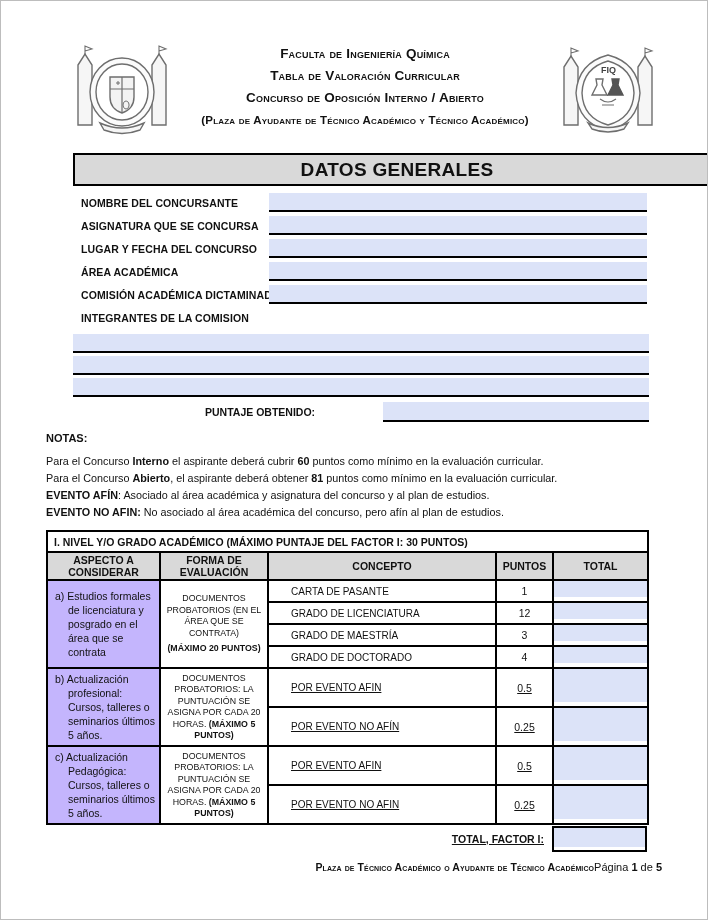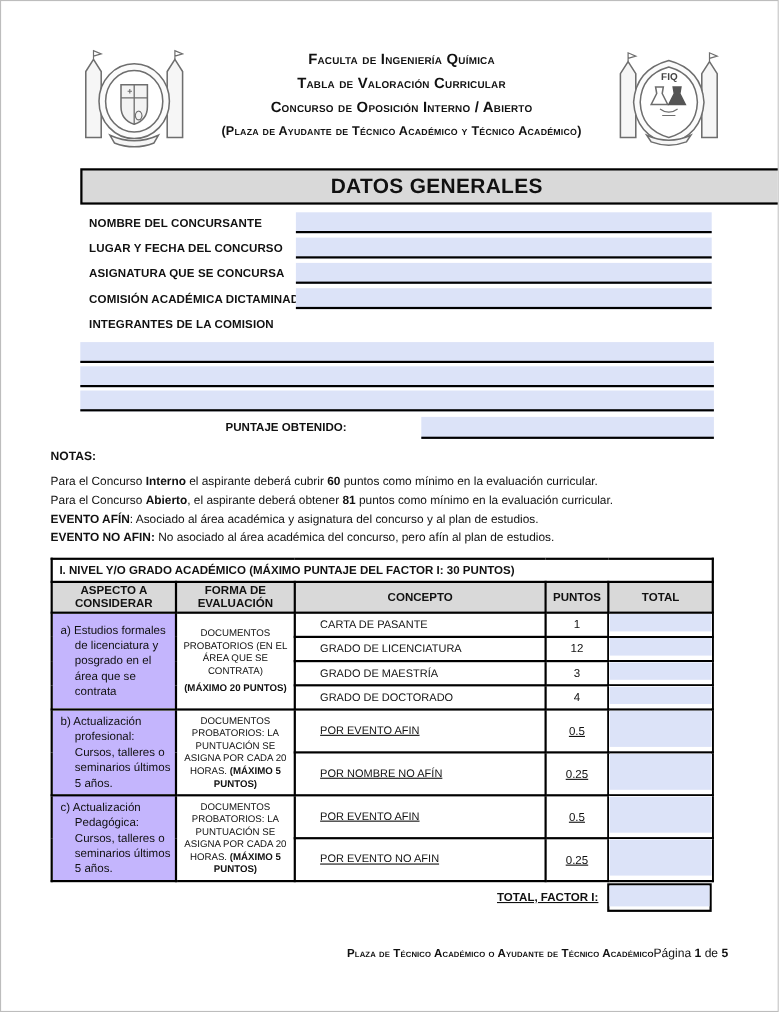--- a/index.html
+++ b/index.html
@@ -109,25 +109,29 @@
   <div class="dg-box">
     <span>DATOS GENERALES</span>
   </div>
 
   <div class="form">
     <div class="f-row">
       <div class="f-label">NOMBRE DEL CONCURSANTE</div>
       <div class="f-field"></div>
     </div>
     <div class="f-row">
+      <div class="f-label">ASIGNATURA QUE SE CONCURSA</div>
+      <div class="f-field"></div>
+    </div>
+    <div class="f-row">
       <div class="f-label">LUGAR Y FECHA DEL CONCURSO</div>
       <div class="f-field"></div>
     </div>
     <div class="f-row">
-      <div class="f-label">ASIGNATURA QUE SE CONCURSA</div>
+      <div class="f-label">ÁREA ACADÉMICA</div>
       <div class="f-field"></div>
     </div>
     <div class="f-row">
       <div class="f-label">COMISIÓN ACADÉMICA DICTAMINADORA:</div>
       <div class="f-field"></div>
     </div>
     <div class="f-row">
       <div class="f-label">INTEGRANTES DE LA COMISION</div>
     </div>
 
@@ -205,21 +209,21 @@
     <tr class="r-bc">
       <td class="aspecto" rowspan="2">b)  Actualización profesional: Cursos, talleres o seminarios últimos 5 años.</td>
       <td class="forma" rowspan="2"><span>DOCUMENTOS PROBATORIOS: LA PUNTUACIÓN SE ASIGNA POR CADA 20 HORAS. </span><b>(MÁXIMO 5 PUNTOS)</b></td>
       <td class="concepto rowcell">POR EVENTO AFIN</td>
       <td class="puntos rowcell">0.5</td>
       <td class="total-cell rowcell">
             <div class="fill"></div>
           </td>
     </tr>
     <tr class="r-bc">
-      <td class="concepto rowcell">POR NOMBRE NO AFÍN</td>
+      <td class="concepto rowcell">POR EVENTO NO AFÍN</td>
       <td class="puntos rowcell">0.25</td>
       <td class="total-cell rowcell">
             <div class="fill"></div>
           </td>
     </tr>
 
     <tr class="r-bc">
       <td class="aspecto" rowspan="2">c)  Actualización Pedagógica: Cursos, talleres o seminarios últimos 5 años.</td>
       <td class="forma" rowspan="2"><span>DOCUMENTOS PROBATORIOS: LA PUNTUACIÓN SE ASIGNA POR CADA 20 HORAS. </span><b>(MÁXIMO 5 PUNTOS)</b></td>
       <td class="concepto rowcell">POR EVENTO AFIN</td>

